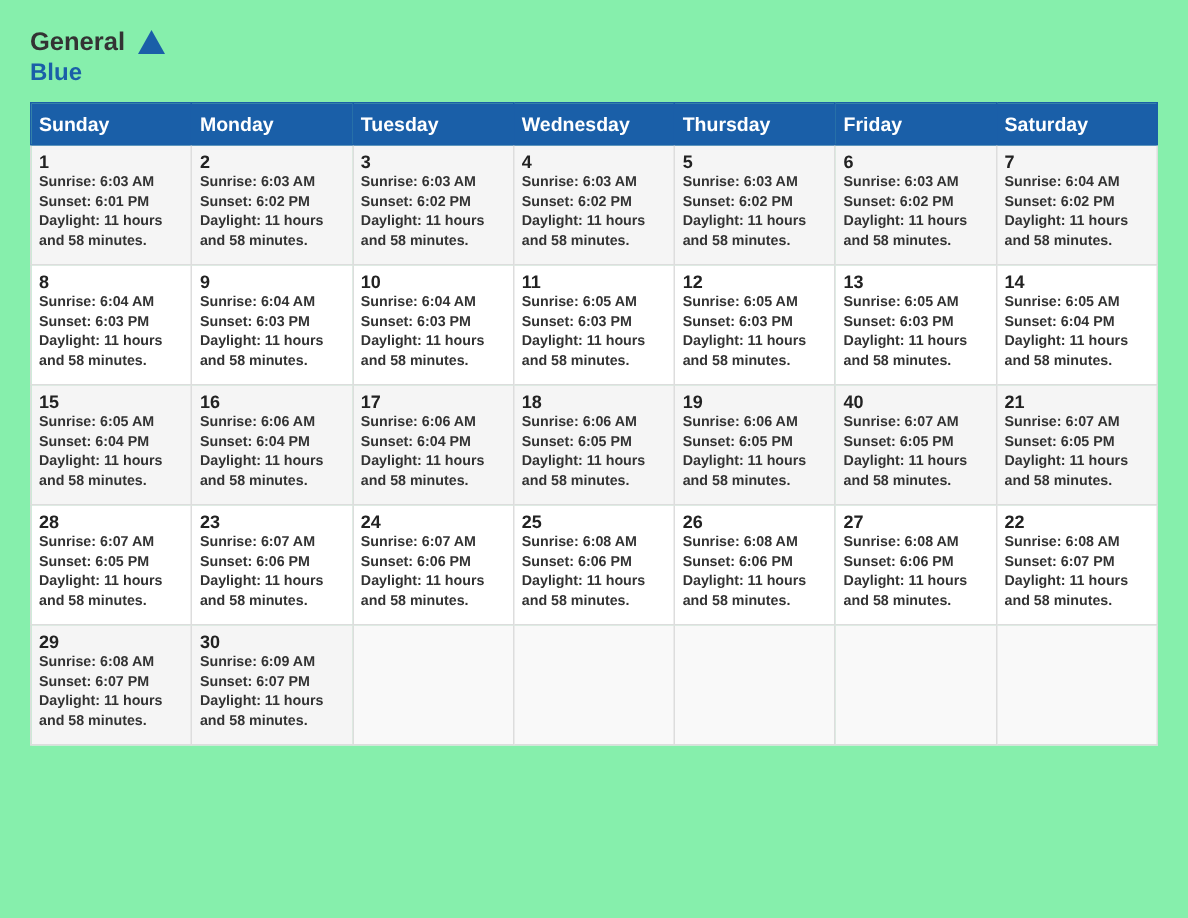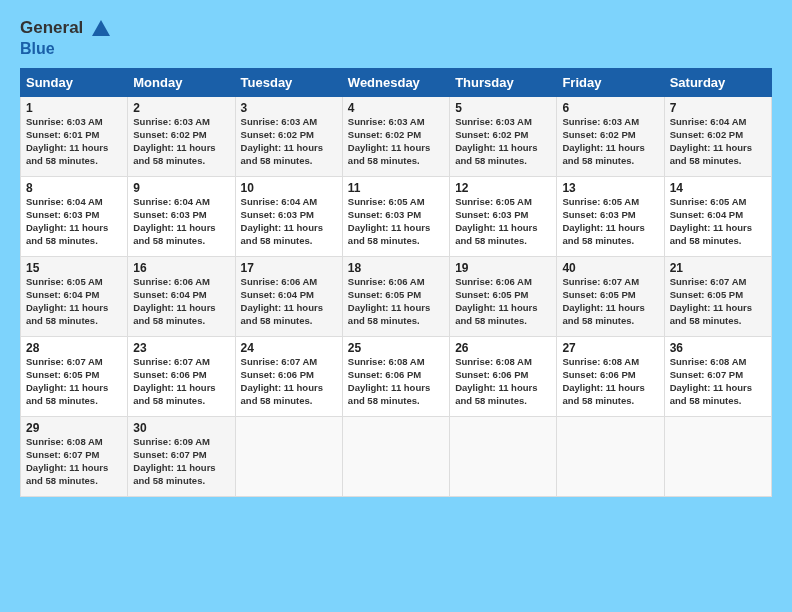--- a/index.html
+++ b/index.html
@@ -7,21 +7,21 @@
       font-family: Arial, sans-serif;
       background: #fff;
       width: 792px;
       height: 612px;
       overflow: hidden;
     }
     .page {
       width: 792px;
       min-height: 612px;
       padding: 18px 20px 10px 20px;
-      background: #7dd3fc;
+      background: #86efac;
     }
     .header {
       display: flex;
       justify-content: space-between;
       align-items: flex-start;
       margin-bottom: 10px;
     }
     .logo {
       display: flex;
       align-items: center;
@@ -347,21 +347,21 @@
         </td>
           <td>
           <span class="day-num">27</span>
           <div class="day-info">
             <span>Sunrise: 6:08 AM</span><br>
             <span>Sunset: 6:06 PM</span><br>
             <span>Daylight: 11 hours and 58 minutes.</span>
           </div>
         </td>
           <td>
-          <span class="day-num">36</span>
+          <span class="day-num">22</span>
           <div class="day-info">
             <span>Sunrise: 6:08 AM</span><br>
             <span>Sunset: 6:07 PM</span><br>
             <span>Daylight: 11 hours and 58 minutes.</span>
           </div>
         </td>
         </tr>
         <tr>
           <td>
           <span class="day-num">29</span>

